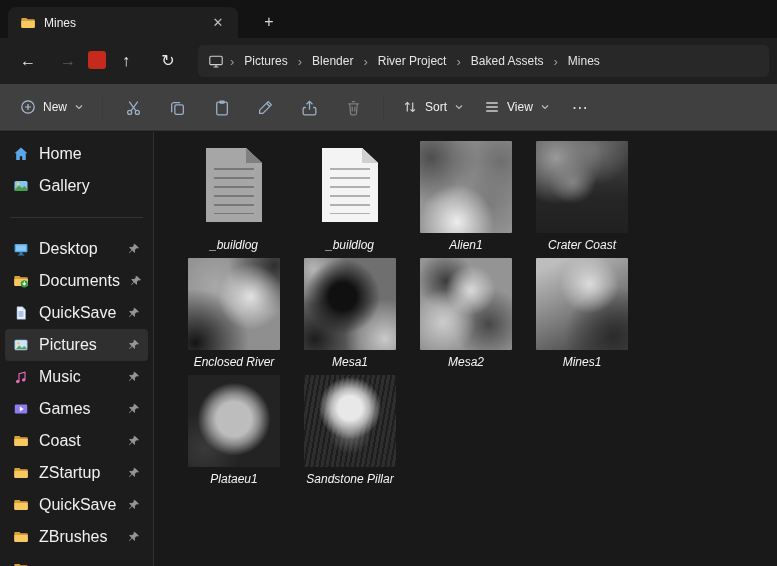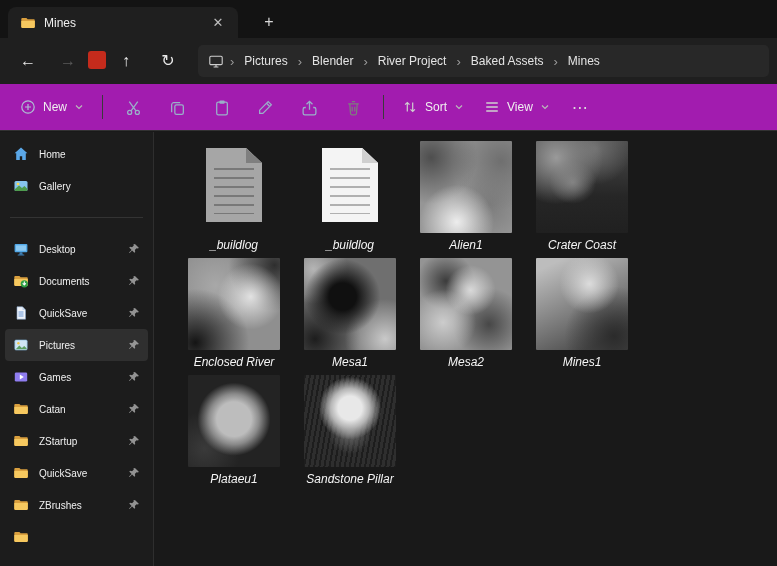--- a/index.html
+++ b/index.html
@@ -22,35 +22,35 @@
           font-size:16px;color:#e8e8e8;border-radius:4px;}
   .navbtn.dim{color:#5a5a5a;}
   .red-ind{position:absolute;left:88px;top:13px;width:18px;height:18px;background:#c42b1c;border-radius:3px;}
   .addressbar{position:absolute;left:198px;top:7px;width:571px;height:32px;background:#282828;
               border-radius:5px;display:flex;align-items:center;padding:0 10px;}
   .crumb{font-size:12px;color:#e4e4e4;padding:4px 8px;border-radius:4px;white-space:nowrap;}
   .crumb-sep{font-size:13px;color:#9a9a9a;padding:0 2px;}
   .addr-icon{display:flex;align-items:center;margin-right:4px;}
 
   
-  .toolbar{position:absolute;left:0;top:84px;width:777px;height:47px;background:#a21caf;
+  .toolbar{position:absolute;left:0;top:84px;width:777px;height:47px;background:#404040;
            border-bottom:1px solid #323232;display:flex;align-items:center;padding:0 10px;}
   .tbtn{display:flex;align-items:center;gap:7px;padding:8px 10px;border-radius:4px;font-size:12px;color:#f0f0f0;}
   .ibtn{width:44px;height:36px;display:flex;align-items:center;justify-content:center;border-radius:4px;}
   .tsep{width:1px;height:24px;background:#3a3a3a;margin:0 8px;}
   .more{font-size:16px;color:#dcdcdc;letter-spacing:1px;padding:0 12px;}
 
   
   .main{position:absolute;left:0;top:132px;width:777px;height:434px;display:flex;}
   .sidebar{width:154px;height:100%;background:#1c1c1c;border-right:1px solid #2e2e2e;
            padding-top:6px;overflow:hidden;}
   .srow{display:flex;align-items:center;height:32px;margin:0 5px;padding:0 8px;border-radius:4px;gap:10px;}
   .srow.selected{background:#2f2f2f;}
   .sicon{width:16px;height:16px;display:flex;align-items:center;}
-  .slabel{font-size:10px;color:#f0f0f0;white-space:nowrap;}
+  .slabel{font-size:16px;color:#f0f0f0;white-space:nowrap;}
   .pin{margin-left:auto;display:flex;align-items:center;opacity:.85;}
   .sdivider{height:1px;background:#333;margin:15px 10px;}
 
   
   .content{flex:1;overflow:hidden;font-style:italic;}
   .files{display:flex;flex-wrap:wrap;width:585px;padding:9px 0 0 22px;}
   .file{width:116px;height:117px;}
   .thumb{width:92px;height:92px;margin:0 auto;border-radius:1px;}
   .fname{font-size:12px;color:#f5f5f5;text-align:center;margin-top:5px;white-space:nowrap;overflow:hidden;}
 
@@ -369,20 +369,35 @@
             </svg>
         </span>
         <span class="slabel">Pictures</span>
         <span class="pin">
             <svg width="12" height="12" viewBox="0 0 16 16">
               <path fill="#a8a8a8" d="M9.6 1.6l4.8 4.8-1 .9-2-.3-2.3 2.3.5 2.7-1 1-3.1-3.1-3.4 3.4-.7-.7 3.4-3.4L1.7 6l1-1 2.7.5L7.7 3.2l-.3-2z"></path>
             </svg>
           </span>
       </div>
 
+      <div class="srow">
+        <span class="sicon">
+          <svg width="16" height="16" viewBox="0 0 16 16">
+              <path d="M6 12.4V4.6l6-1.4v7.6" fill="none" stroke="#e86bb8" stroke-width="1.1"></path>
+              <circle cx="4.7" cy="12.5" r="1.7" fill="#e86bb8"></circle>
+              <circle cx="10.7" cy="10.9" r="1.7" fill="#e86bb8"></circle>
+            </svg>
+        </span>
+        <span class="slabel">Music</span>
+        <span class="pin">
+            <svg width="12" height="12" viewBox="0 0 16 16">
+              <path fill="#a8a8a8" d="M9.6 1.6l4.8 4.8-1 .9-2-.3-2.3 2.3.5 2.7-1 1-3.1-3.1-3.4 3.4-.7-.7 3.4-3.4L1.7 6l1-1 2.7.5L7.7 3.2l-.3-2z"></path>
+            </svg>
+          </span>
+      </div>
 
       <div class="srow">
         <span class="sicon">
           <svg width="16" height="16" viewBox="0 0 16 16">
               <rect x="1.8" y="3.4" width="12.4" height="9.2" rx="1.4" fill="#8f7df0"></rect>
               <path d="M6.8 5.6v4.8l4-2.4z" fill="#fff"></path>
             </svg>
         </span>
         <span class="slabel">Games</span>
         <span class="pin">
@@ -392,21 +407,21 @@
           </span>
       </div>
 
       <div class="srow">
         <span class="sicon">
           <svg width="16" height="16" viewBox="0 0 16 16">
               <path fill="#d99f3e" d="M1.3 4.1c0-.7.5-1.2 1.2-1.2h3.2c.4 0 .8.2 1 .4l.9 1h6c.7 0 1.2.5 1.2 1.2v6.3c0 .7-.5 1.2-1.2 1.2H2.5c-.7 0-1.2-.5-1.2-1.2z"></path>
               <path fill="#f6c85f" d="M1.3 5.9h13.5v5.9c0 .7-.5 1.2-1.2 1.2H2.5c-.7 0-1.2-.5-1.2-1.2z"></path>
             </svg>
         </span>
-        <span class="slabel">Catan</span>
+        <span class="slabel">Coast</span>
         <span class="pin">
             <svg width="12" height="12" viewBox="0 0 16 16">
               <path fill="#a8a8a8" d="M9.6 1.6l4.8 4.8-1 .9-2-.3-2.3 2.3.5 2.7-1 1-3.1-3.1-3.4 3.4-.7-.7 3.4-3.4L1.7 6l1-1 2.7.5L7.7 3.2l-.3-2z"></path>
             </svg>
           </span>
       </div>
 
       <div class="srow">
         <span class="sicon">
           <svg width="16" height="16" viewBox="0 0 16 16">

